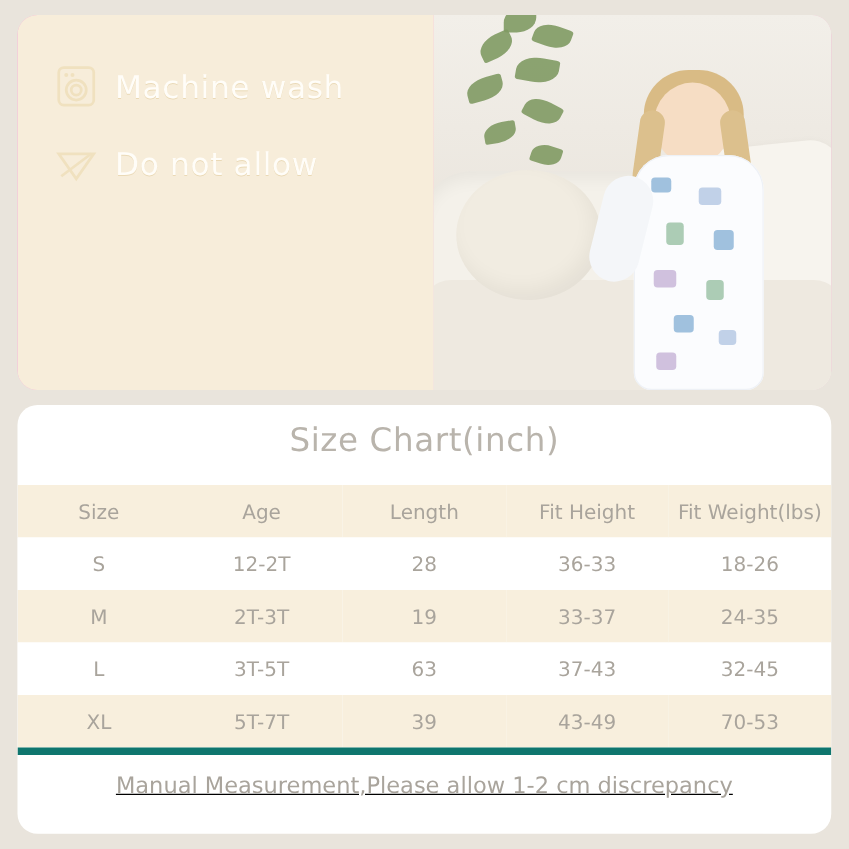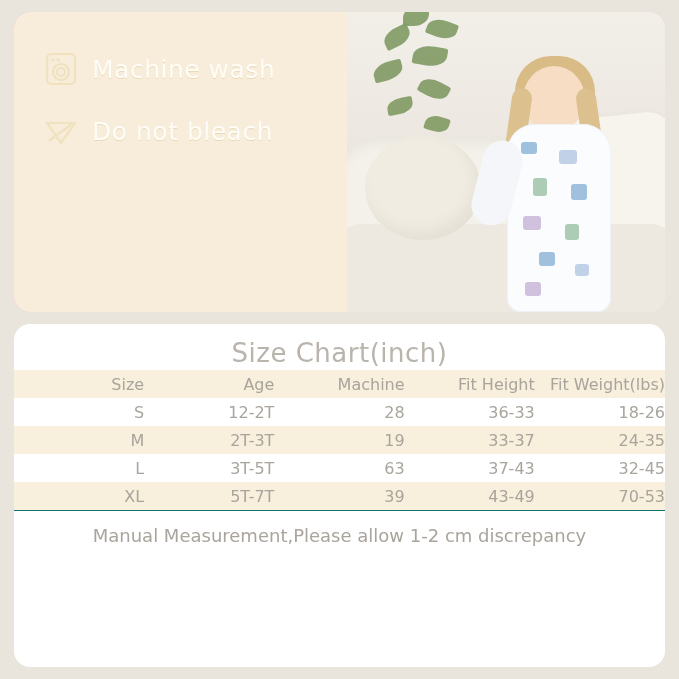--- a/index.html
+++ b/index.html
@@ -120,50 +120,51 @@
     background:#ffffff;
     border-radius:16px;
     overflow:hidden;
     height:343px;
     box-sizing:border-box;
   }
   .chart-title{
     text-align:center;
     font-size:26px;
     color:#b9b4ac;
-    padding:14px 0 2px;
+    padding:14px 0 20px;
     letter-spacing:.5px;
   }
   table.size-table{
     width:100%;
     border-collapse:collapse;
     table-layout:fixed;
   }
   table.size-table th,
   table.size-table td{
-    text-align:right;
+    text-align:center;
     font-weight:400;
     color:#a9a49c;
     font-size:16px;
-    height:28px;
+    height:42px;
     padding:0;
   }
   thead tr{background:#f8efdd;}
   thead th{font-size:15px;color:#a9a49c;}
   tbody tr:nth-child(odd){background:#ffffff;}
   tbody tr:nth-child(even){background:#f8efdd;}
   tbody td{font-size:18px;color:#a9a49c;}
   .note{
     text-align:center;
     font-size:18px;
     color:#a9a49c;
     padding-top:14px;
   }
   .note-wrap{
-    border-top:1px solid #0f766e;
+    border-top:6px solid #0f766e;
+    text-decoration:underline;
   }
 </style>
 </head>
 <body>
 
 <div class="page">
 
   <div class="top-card">
 
     <div class="features">
@@ -182,21 +183,21 @@
       </div>
 
 
       <div class="feature-row">
         <span class="feature-icon">
           <svg width="40" height="40" viewBox="0 0 40 40" fill="none" stroke="#f0e1bf" stroke-width="2.2">
             <path d="M6 12 H34 L20 32 Z"></path>
             <line x1="8" y1="30" x2="32" y2="12"></line>
           </svg>
         </span>
-        <span class="feature-label">Do not bleach</span>
+        <span class="feature-label">Do not allow</span>
       </div>
 
 
     </div>
 
     <div class="photo">
       <div class="ph-wall"></div>
 
       <div class="ph-plant">
         <div class="ph-leaf" style="left:50px;top:0;width:26px;height:20px;"></div>
@@ -236,21 +237,21 @@
   </div>
 
   <div class="chart-card">
     <div class="chart-title">Size Chart(inch)</div>
 
     <table class="size-table">
       <thead>
         <tr>
           <th>Size</th>
           <th>Age</th>
-          <th>Machine</th>
+          <th>Length</th>
           <th>Fit Height</th>
           <th>Fit Weight(lbs)</th>
         </tr>
       </thead>
       <tbody>
         <tr>
           <td>S</td>
           <td>12-2T</td>
           <td>28</td>
           <td>36-33</td>

